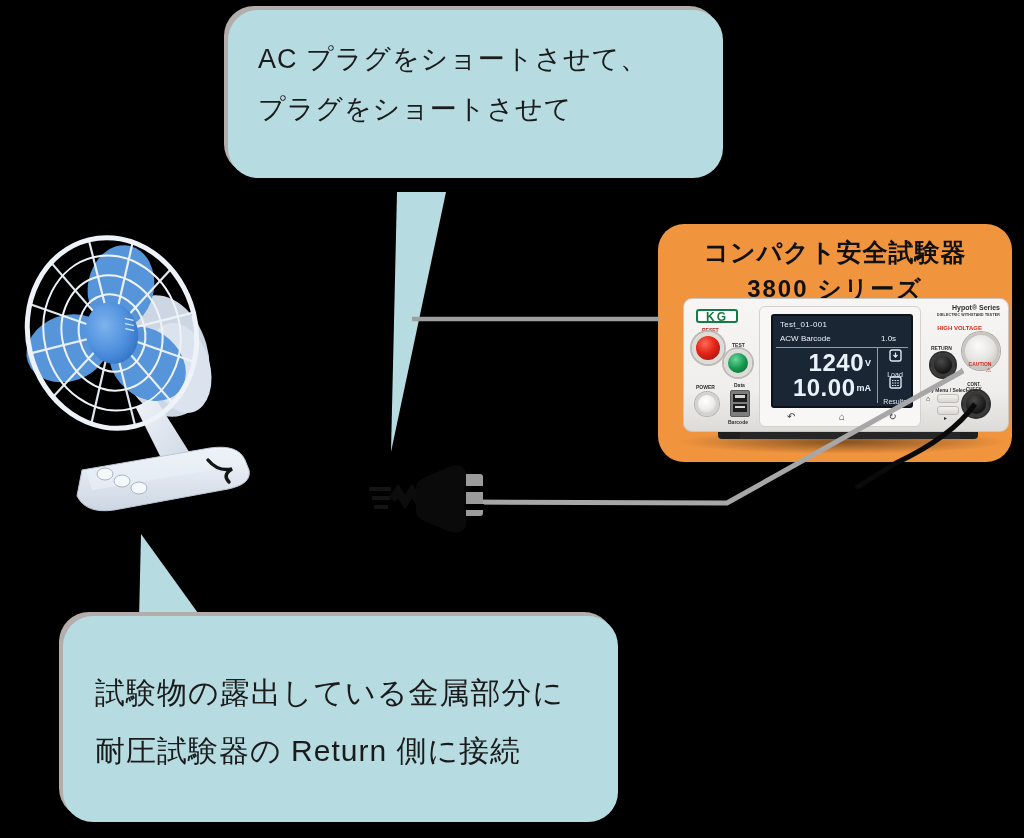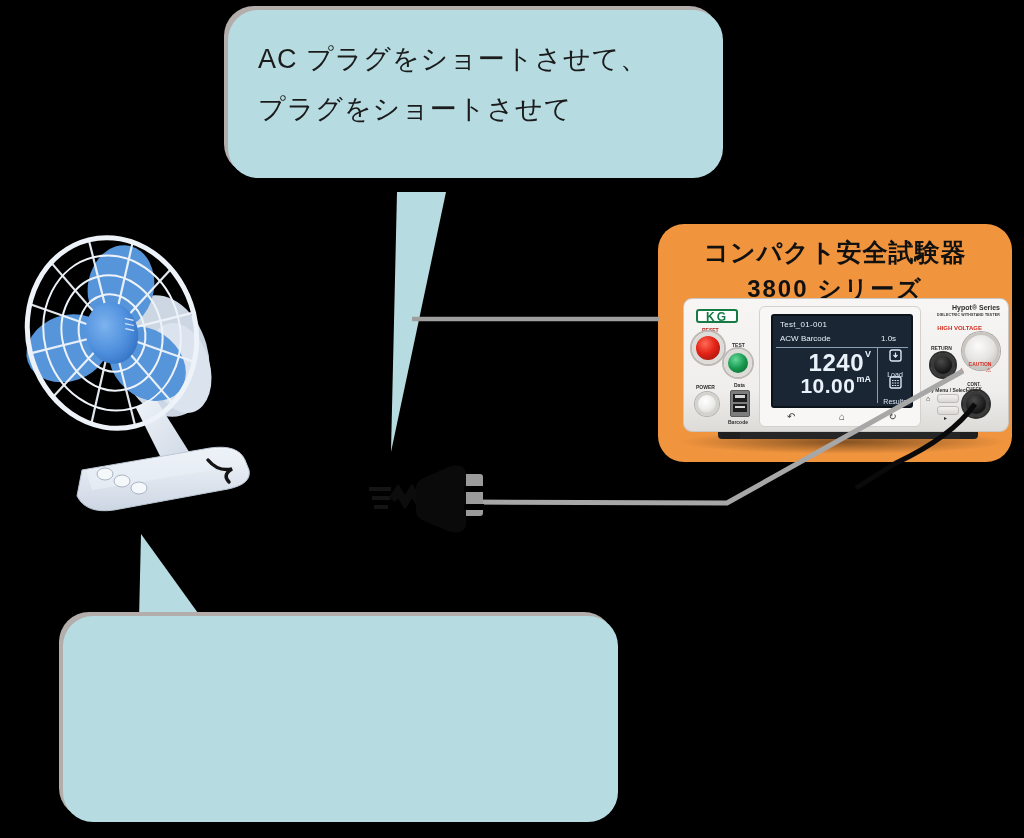--- a/index.html
+++ b/index.html
@@ -60,25 +60,25 @@
   
   #screen-bezel{position:absolute;left:75px;top:7px;width:162px;height:121px;background:#f8f7f5;
     border:1px solid #d3d1cd;border-radius:6px;box-sizing:border-box;}
   #screen{position:absolute;left:11px;top:7px;width:142px;height:94px;background:#1b2634;
     border:2px solid #0d131b;border-radius:3px;box-sizing:border-box;color:#e9f1fa;overflow:hidden;}
   #scr-test{position:absolute;left:7px;top:4px;font-size:8px;letter-spacing:.3px;}
   #scr-mode{position:absolute;left:7px;top:18px;font-size:8px;}
   #scr-time{position:absolute;left:76px;top:18px;font-size:8px;margin-left:32px;}
   #scr-div-h{position:absolute;left:3px;top:31px;width:132px;border-top:1px solid #8aa0b6;}
   #scr-div-v{position:absolute;left:104px;top:31px;height:56px;border-left:1px solid #8aa0b6;}
-  .scr-big{position:absolute;display:flex;align-items:flex-start;justify-content:flex-end;width:96px;}
+  .scr-big{position:absolute;display:flex;align-items:center;justify-content:flex-end;width:96px;}
   #scr-volt{left:2px;top:33px;}
   #scr-curr{left:2px;top:58px;}
   .scr-num{font-size:24px;font-weight:bold;letter-spacing:.5px;}
-  #scr-curr .scr-num{font-size:21px;}
+  #scr-curr .scr-num{font-size:24px;}
   .scr-unit{font-size:9px;font-weight:bold;margin-left:1px;}
   .scr-side{position:absolute;left:106px;width:32px;text-align:center;color:#dfe9f4;}
   #scr-load{top:33px;}
   #scr-results{top:60px;}
   .scr-icon{display:block;margin:0 auto 1px auto;}
   .scr-side .cap{font-size:7px;}
   #nav-row{position:absolute;left:11px;bottom:3px;width:142px;display:flex;justify-content:space-between;
     padding:0 16px;box-sizing:border-box;color:#3b3b3b;font-size:10px;line-height:12px;}
   
   #series-name{right:8px;top:5px;font-size:7px;text-align:right;}
@@ -118,20 +118,22 @@
     <polygon points="397,192 446,192 391,452" fill="#b6dce2"></polygon>
     <polygon points="139,620 203,620 141,534" fill="#b6dce2"></polygon>
   </svg>
 
   <div class="bubble" id="top-bubble">
     <span class="line">AC プラグをショートさせて、</span>
     <span class="line">プラグをショートさせて</span>
   </div>
 
   <div class="bubble" id="bottom-bubble">
+    <span class="line">試験物の露出している金属部分に</span>
+    <span class="line">耐圧試験器の Return 側に接続</span>
   </div>
 
   <svg id="fan" width="250" height="300" viewBox="0 0 250 300">
     <defs>
       <radialGradient id="hubGrad" cx="40%" cy="35%" r="75%">
         <stop offset="0%" stop-color="#7db3ee"></stop>
           <stop offset="60%" stop-color="#4e8fdd"></stop>
           <stop offset="100%" stop-color="#2f6dbe"></stop>
       </radialGradient>
       <linearGradient id="bodyGrad" x1="0" y1="0" x2="1" y2="1">

